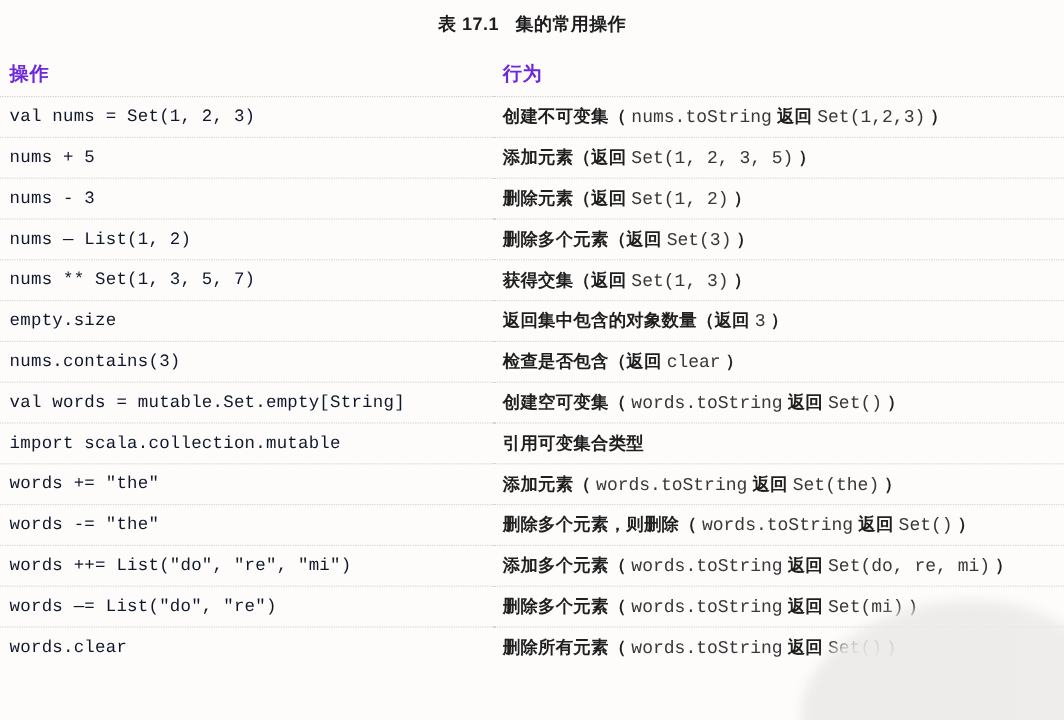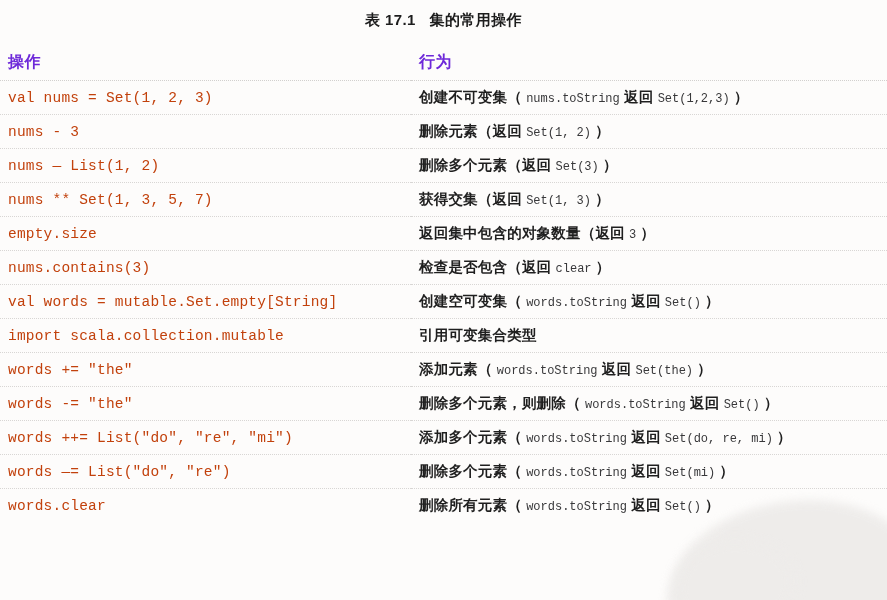--- a/index.html
+++ b/index.html
@@ -97,36 +97,36 @@
     white-space: nowrap;
     overflow: hidden;
   }
   #ops-table tr.row:first-of-type td { border-top: 1px dotted #d2d0ce; }
 
   
   .cell-op {
     font-family: "Liberation Mono", "DejaVu Sans Mono", monospace;
     font-size: 14.5px;
     letter-spacing: 0.2px;
-    color: #c2410c;
+    color: #0f172a;
   }
 
   
   .cell-beh {
     font-family: "Liberation Sans", "DejaVu Sans", sans-serif;
     font-size: 14.5px;
     font-weight: bold;
     color: #1f1f1f;
     letter-spacing: 0.2px;
   }
   
   .cell-beh .mono {
     font-family: "Liberation Mono", "DejaVu Sans Mono", monospace;
     font-weight: normal;
-    font-size: 12px;
+    font-size: 15px;
     color: #38383a;
     letter-spacing: 0;
   }
 </style>
 </head>
 <body>
 
 <div id="page">
 
   <div id="table-caption">表 17.1   集的常用操作</div>
@@ -141,20 +141,24 @@
         <th class="th-op">操作</th>
         <th class="th-beh">行为</th>
       </tr>
     </thead>
     <tbody id="ops-tbody">
         <tr class="row">
           <td class="cell-op">val nums = Set(1, 2, 3)</td>
           <td class="cell-beh"><span>创建不可变集（</span> <span class="mono">nums.toString</span> <span>返回</span> <span class="mono">Set(1,2,3)</span> <span>）</span></td>
         </tr>
         <tr class="row">
+          <td class="cell-op">nums + 5</td>
+          <td class="cell-beh"><span>添加元素（返回</span> <span class="mono">Set(1, 2, 3, 5)</span> <span>）</span></td>
+        </tr>
+        <tr class="row">
           <td class="cell-op">nums - 3</td>
           <td class="cell-beh"><span>删除元素（返回</span> <span class="mono">Set(1, 2)</span> <span>）</span></td>
         </tr>
         <tr class="row">
           <td class="cell-op">nums — List(1, 2)</td>
           <td class="cell-beh"><span>删除多个元素（返回</span> <span class="mono">Set(3)</span> <span>）</span></td>
         </tr>
         <tr class="row">
           <td class="cell-op">nums ** Set(1, 3, 5, 7)</td>
           <td class="cell-beh"><span>获得交集（返回</span> <span class="mono">Set(1, 3)</span> <span>）</span></td>

